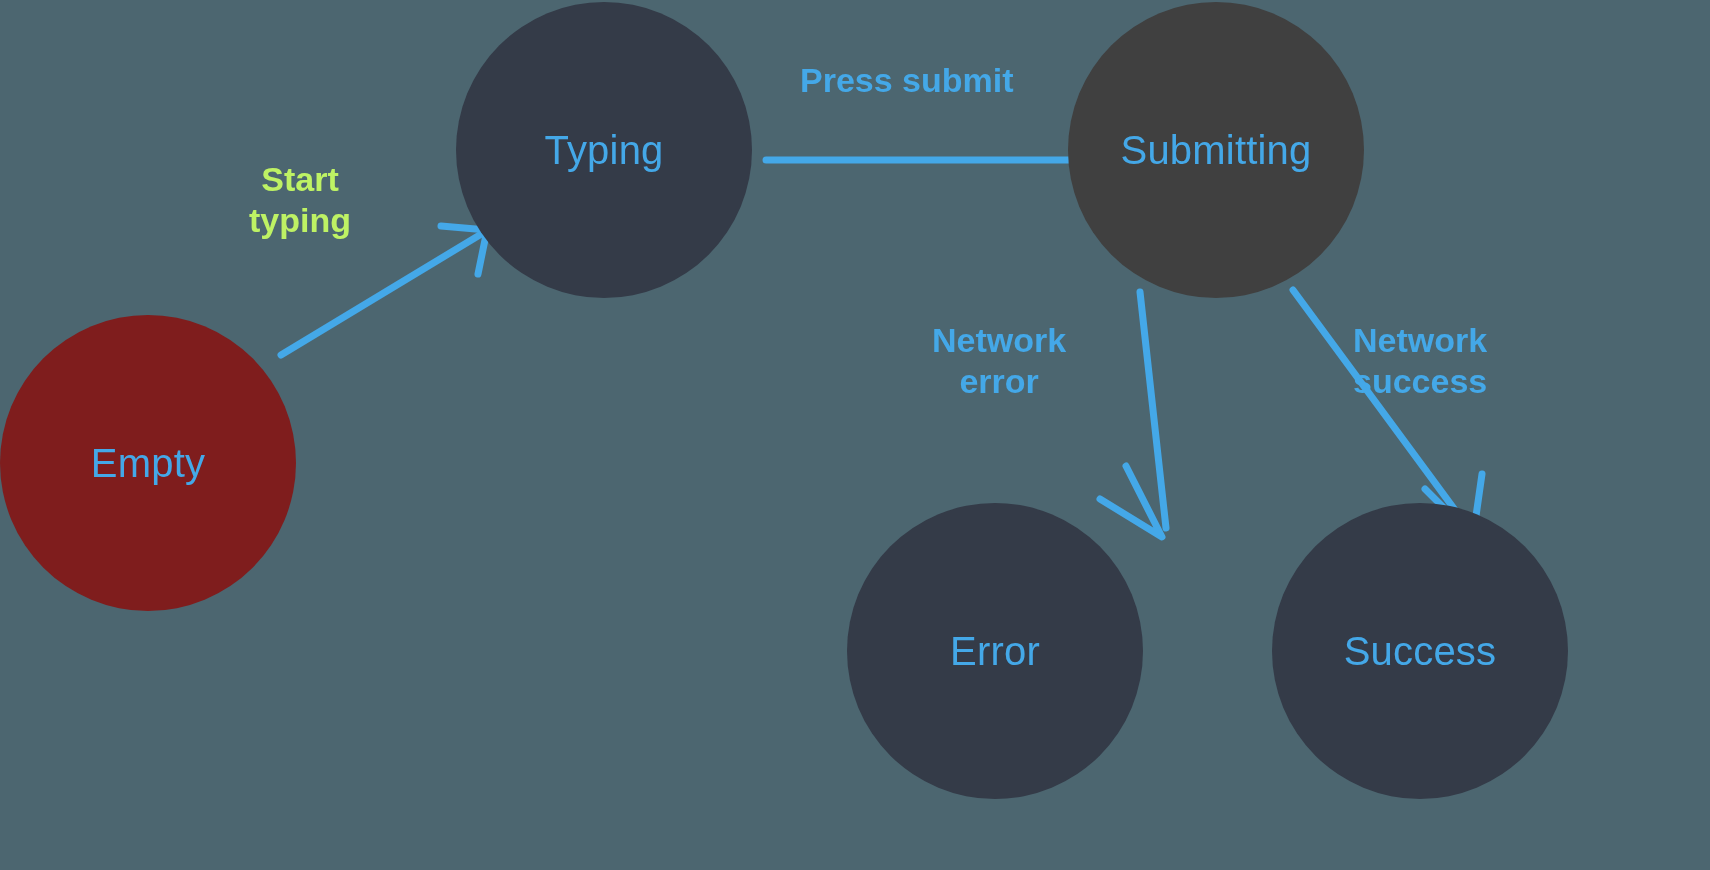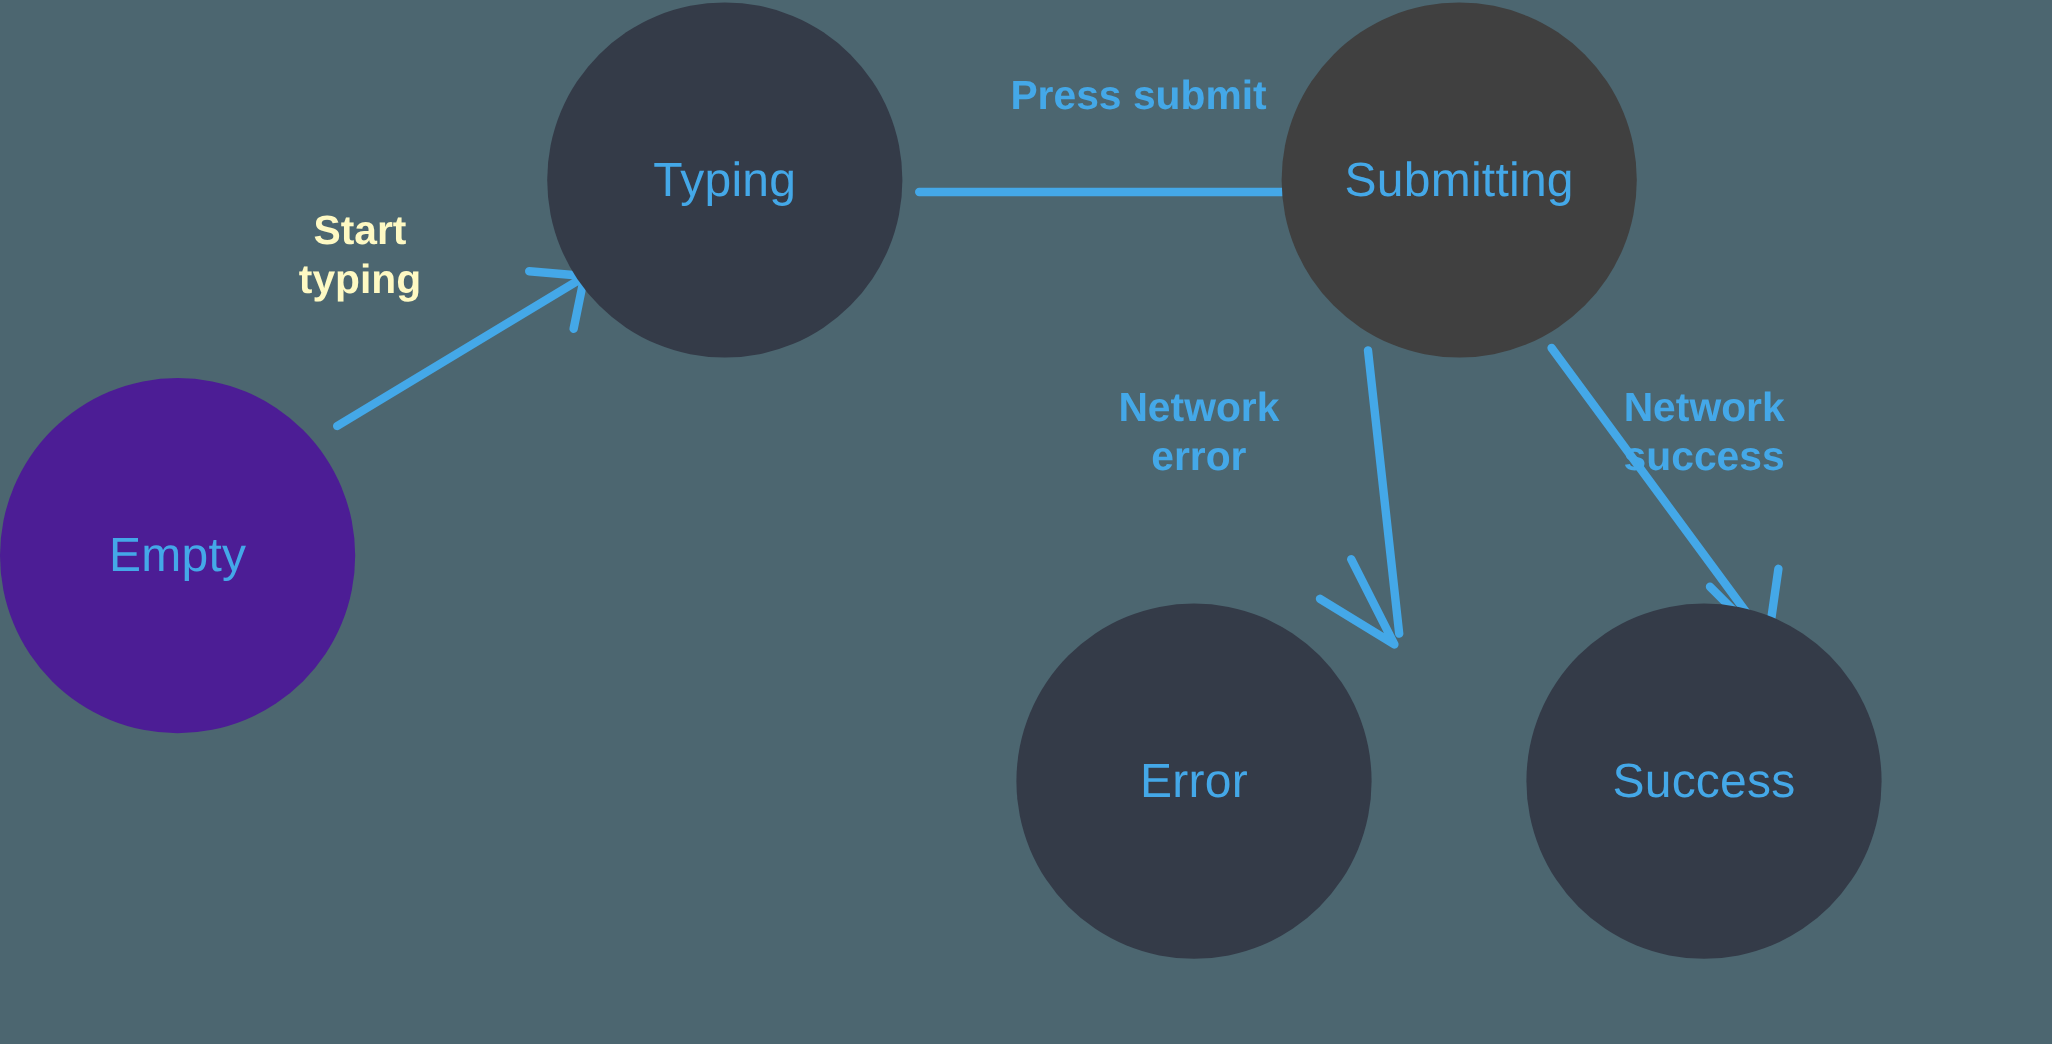--- a/index.html
+++ b/index.html
@@ -62,39 +62,39 @@
         <path d="M 766 160 L 1138 160" stroke="#44a8e8" stroke-width="7" stroke-linecap="round" fill="none"></path>
         <path d="M 1108 128 L 1143 160 L 1108 192" stroke="#44a8e8" stroke-width="7" stroke-linecap="round" stroke-linejoin="round" fill="none"></path>
         <path d="M 1140 292 L 1166 528" stroke="#44a8e8" stroke-width="7" stroke-linecap="round" fill="none"></path>
         <path d="M 1126 466 L 1162 537 L 1100 499" stroke="#44a8e8" stroke-width="7" stroke-linecap="round" stroke-linejoin="round" fill="none"></path>
         <path d="M 1293 290 L 1469 529" stroke="#44a8e8" stroke-width="7" stroke-linecap="round" fill="none"></path>
         <path d="M 1425 489 L 1473 537 L 1482 474" stroke="#44a8e8" stroke-width="7" stroke-linecap="round" stroke-linejoin="round" fill="none"></path>
       </g>
   </svg>
 
   <div id="nodes">
-      <div class="node" style="left: 0px; top: 315px; width: 296px; height: 296px; background: #4c1d95;">
+      <div class="node" style="left: 0px; top: 315px; width: 296px; height: 296px; background: #7f1d1d;">
         <span class="node-label" style="color: rgb(68, 168, 232);">Empty</span>
       </div>
       <div class="node" style="left: 456px; top: 2px; width: 296px; height: 296px; background: rgb(52, 59, 72);">
         <span class="node-label" style="color: rgb(68, 168, 232);">Typing</span>
       </div>
       <div class="node" style="left: 1068px; top: 2px; width: 296px; height: 296px; background: #404040;">
         <span class="node-label" style="color: rgb(68, 168, 232);">Submitting</span>
       </div>
       <div class="node" style="left: 847px; top: 503px; width: 296px; height: 296px; background: rgb(52, 59, 72);">
         <span class="node-label" style="color: rgb(68, 168, 232);">Error</span>
       </div>
       <div class="node" style="left: 1272px; top: 503px; width: 296px; height: 296px; background: rgb(52, 59, 72);">
         <span class="node-label" style="color: rgb(68, 168, 232);">Success</span>
       </div>
     </div>
   <div id="edge-labels">
-      <div class="edge-label" style="color: #fef9c3; left: 249px; top: 172px;">Start
+      <div class="edge-label" style="color: #bef264; left: 249px; top: 159px;">Start
 typing</div>
-      <div class="edge-label" style="color: rgb(68, 168, 232); left: 800px; top: 60px; margin-left: 42px;">Press submit</div>
+      <div class="edge-label" style="color: rgb(68, 168, 232); left: 800px; top: 60px;">Press submit</div>
       <div class="edge-label" style="color: rgb(68, 168, 232); left: 932px; top: 320px;">Network
 error</div>
       <div class="edge-label" style="color: rgb(68, 168, 232); left: 1353px; top: 320px;">Network
 success</div>
     </div>
 
 </div>
 
 </body></html>

